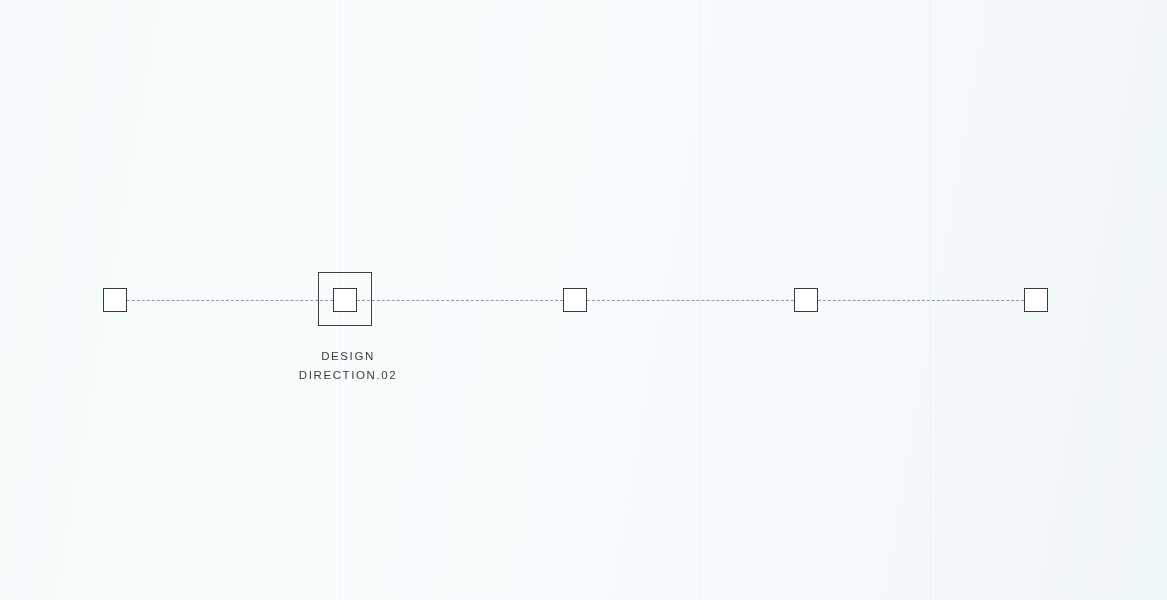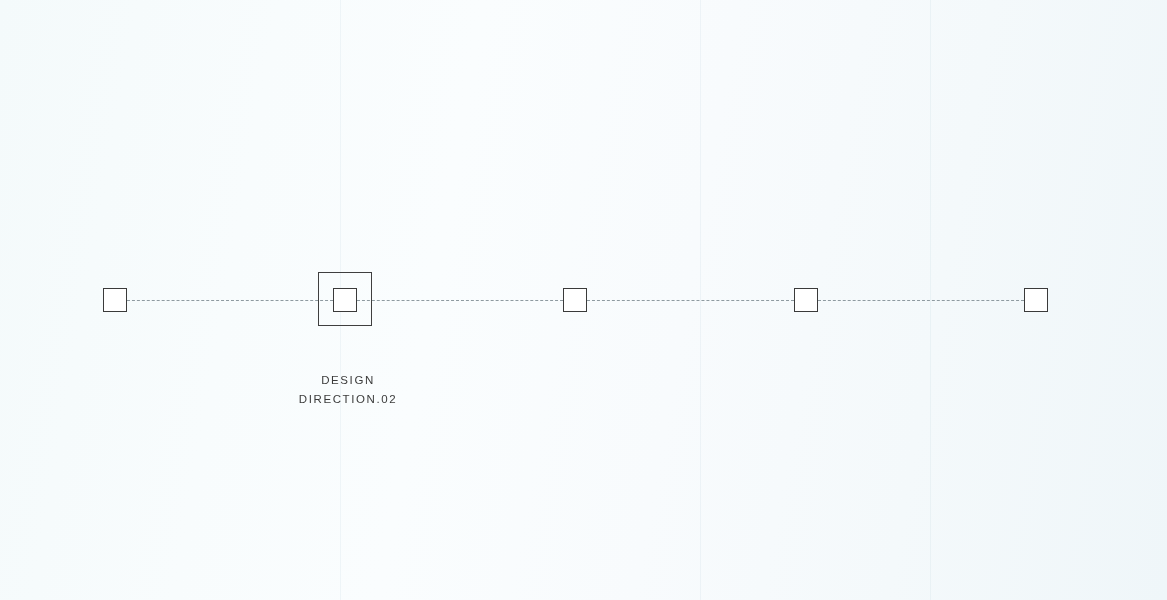--- a/index.html
+++ b/index.html
@@ -83,21 +83,20 @@
     top: 347px;
     width: 300px;
     text-align: center;
     color: #3b3b3b;
     font-size: 11.5px;
     line-height: 19px;
     letter-spacing: 1.6px;
     text-transform: uppercase;
     white-space: pre-line;
     user-select: none;
-    margin-top: 24px;
   }
 </style>
 </head>
 <body>
 
 <div id="stage">
 
   <div class="seam s1"></div>
   <div class="seam s2"></div>
   <div class="seam s3"></div>

